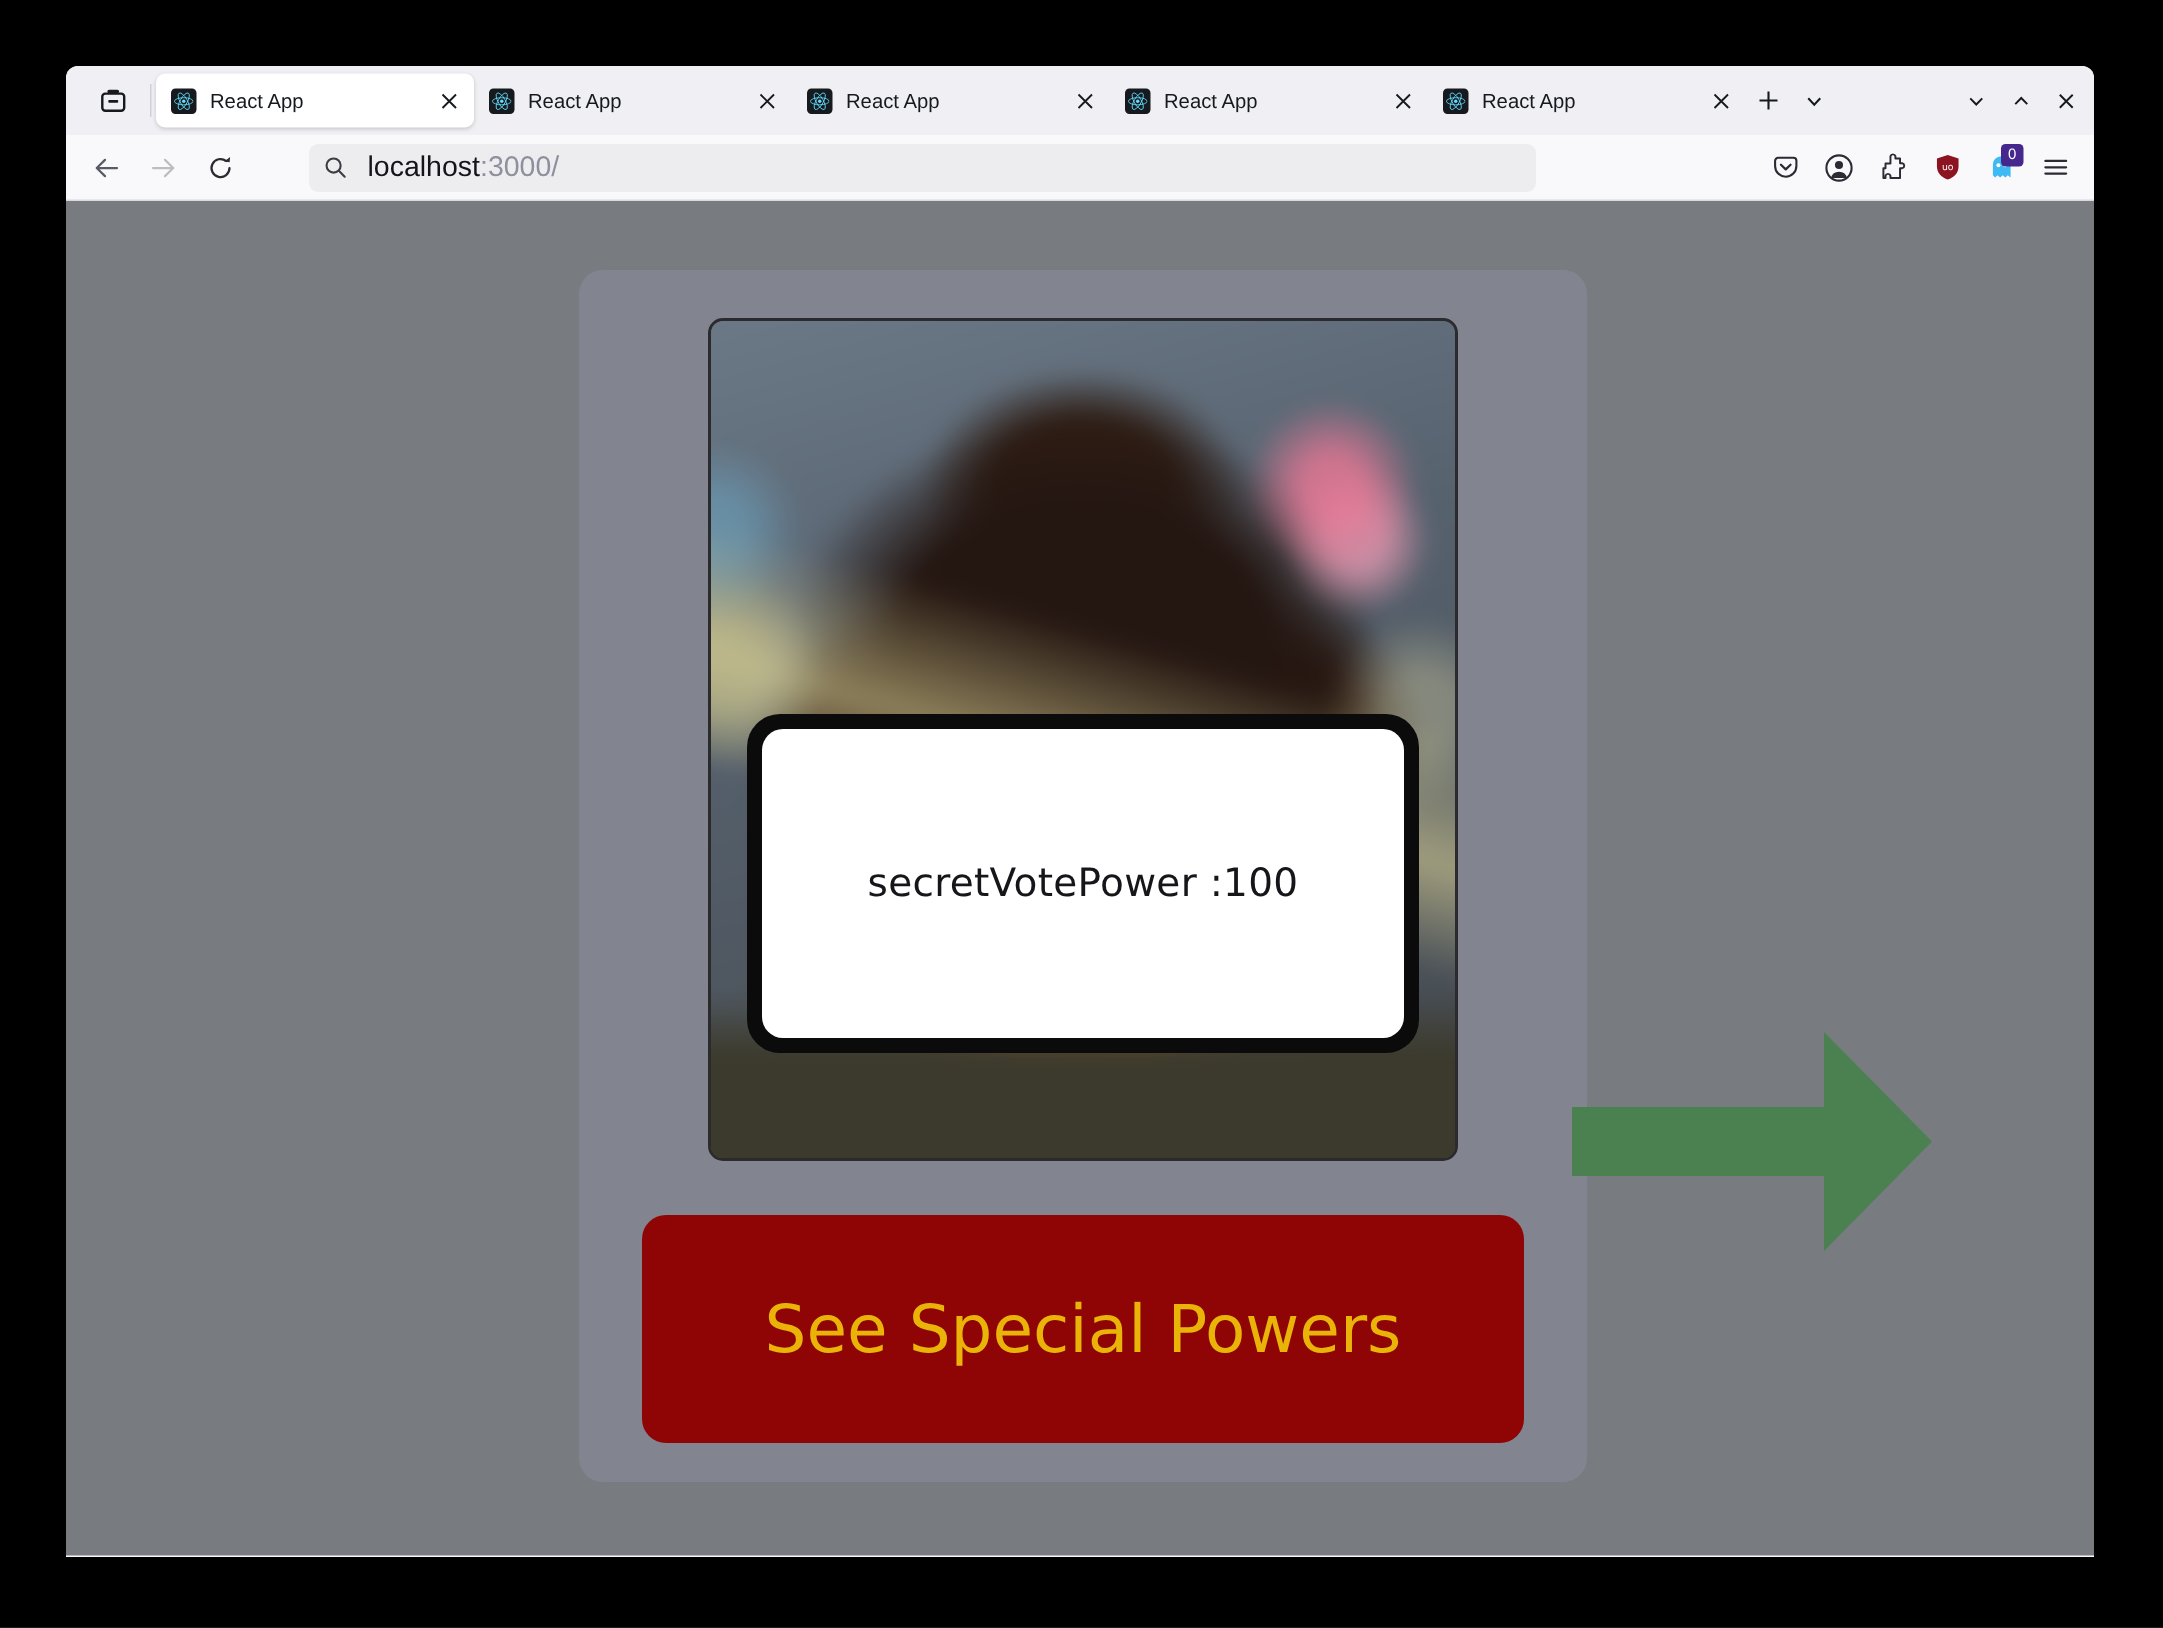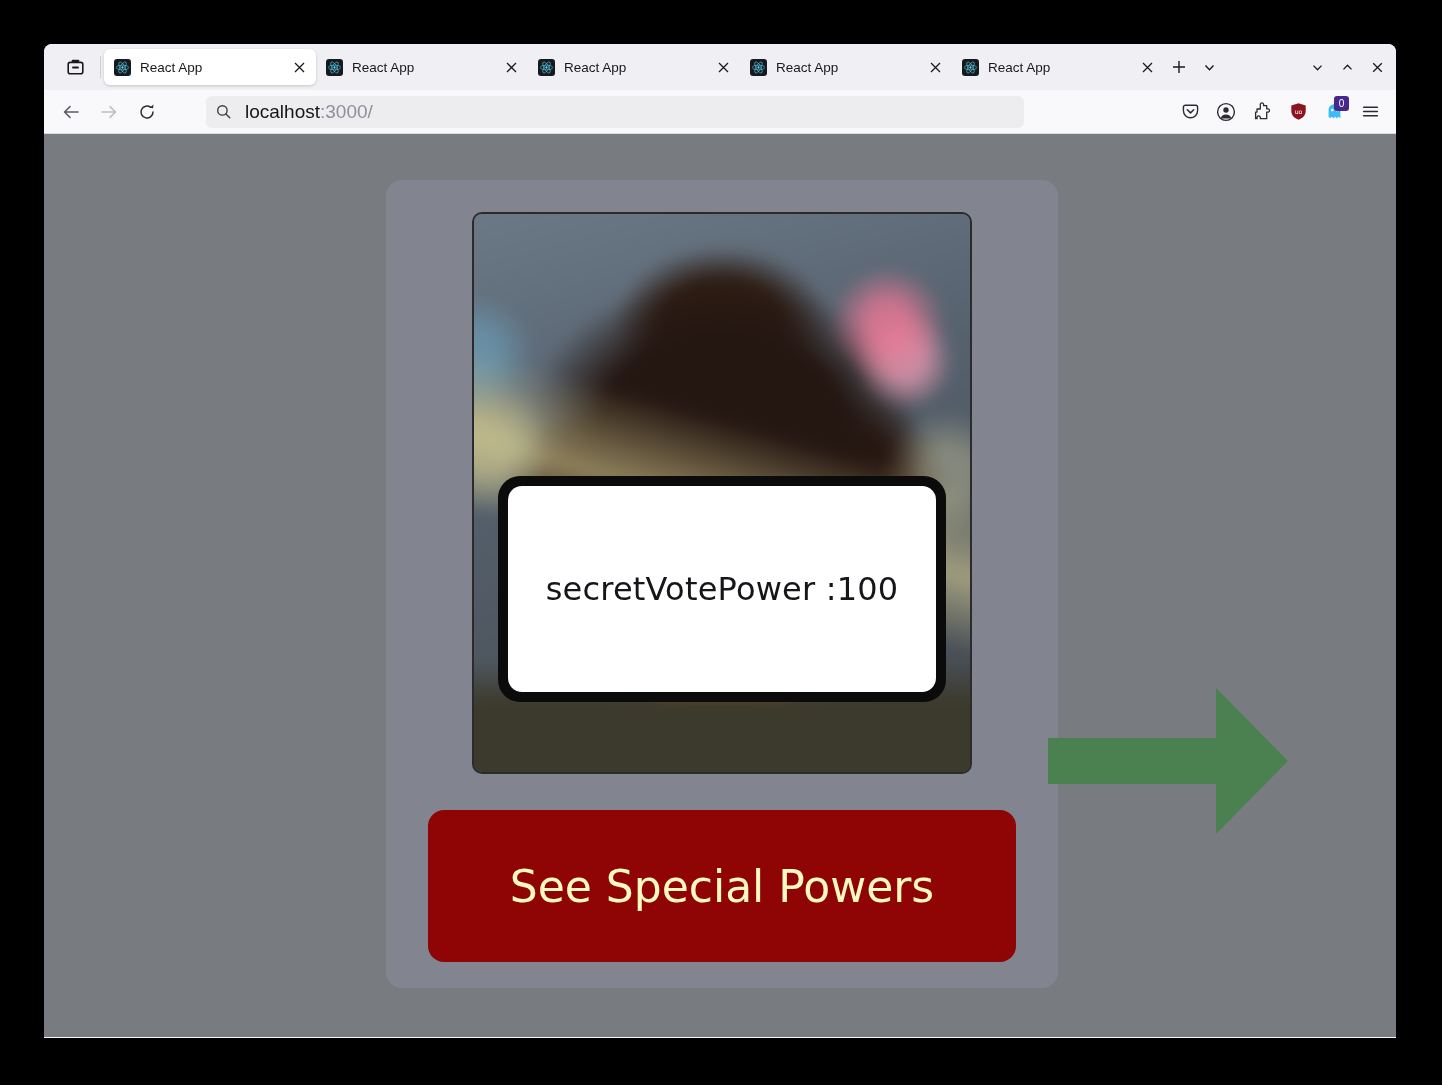--- a/index.html
+++ b/index.html
@@ -244,35 +244,35 @@
   #secret-inner {
     width: 100%;
     height: 100%;
     background: #ffffff;
     border-radius: 14px;
     display: flex;
     align-items: center;
     justify-content: center;
   }
   #secret-text {
-    font-size: 32px;
+    font-size: 26px;
     color: #16161a;
     font-family: "DejaVu Sans", sans-serif;
     letter-spacing: .2px;
   }
 
   
   #powers-button {
     margin-top: 36px;
     width: 588px;
     height: 152px;
     background: #8f0506;
     border: none;
     border-radius: 16px;
-    color: #fef9c3;
+    color: #eab308;
     font-size: 44px;
     font-family: "DejaVu Sans", sans-serif;
     display: flex;
     align-items: center;
     justify-content: center;
     cursor: pointer;
   }
 
   
   #annotation-arrow {

